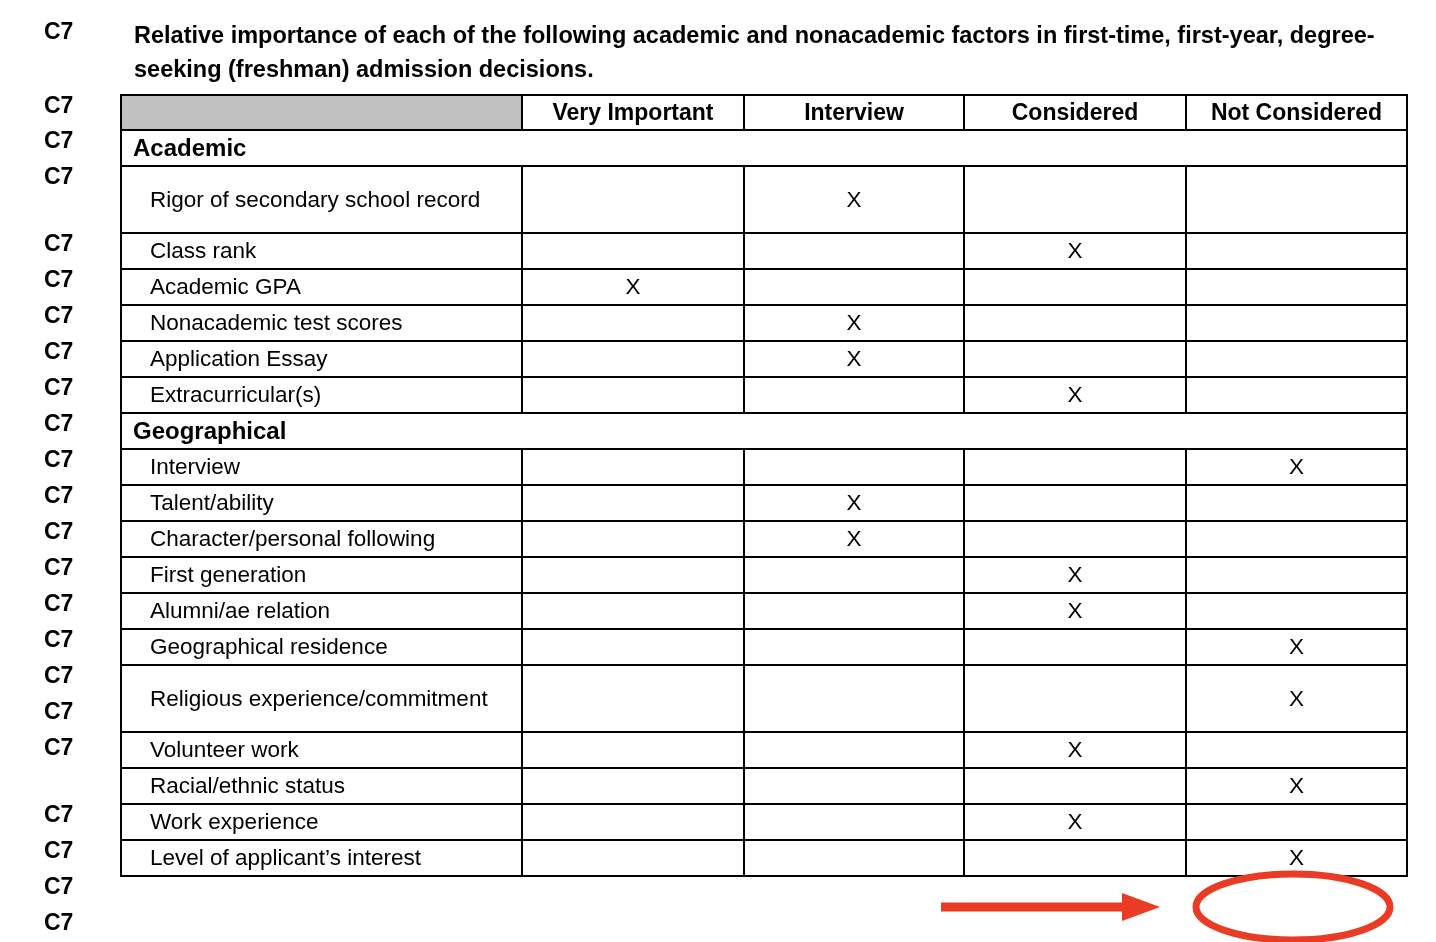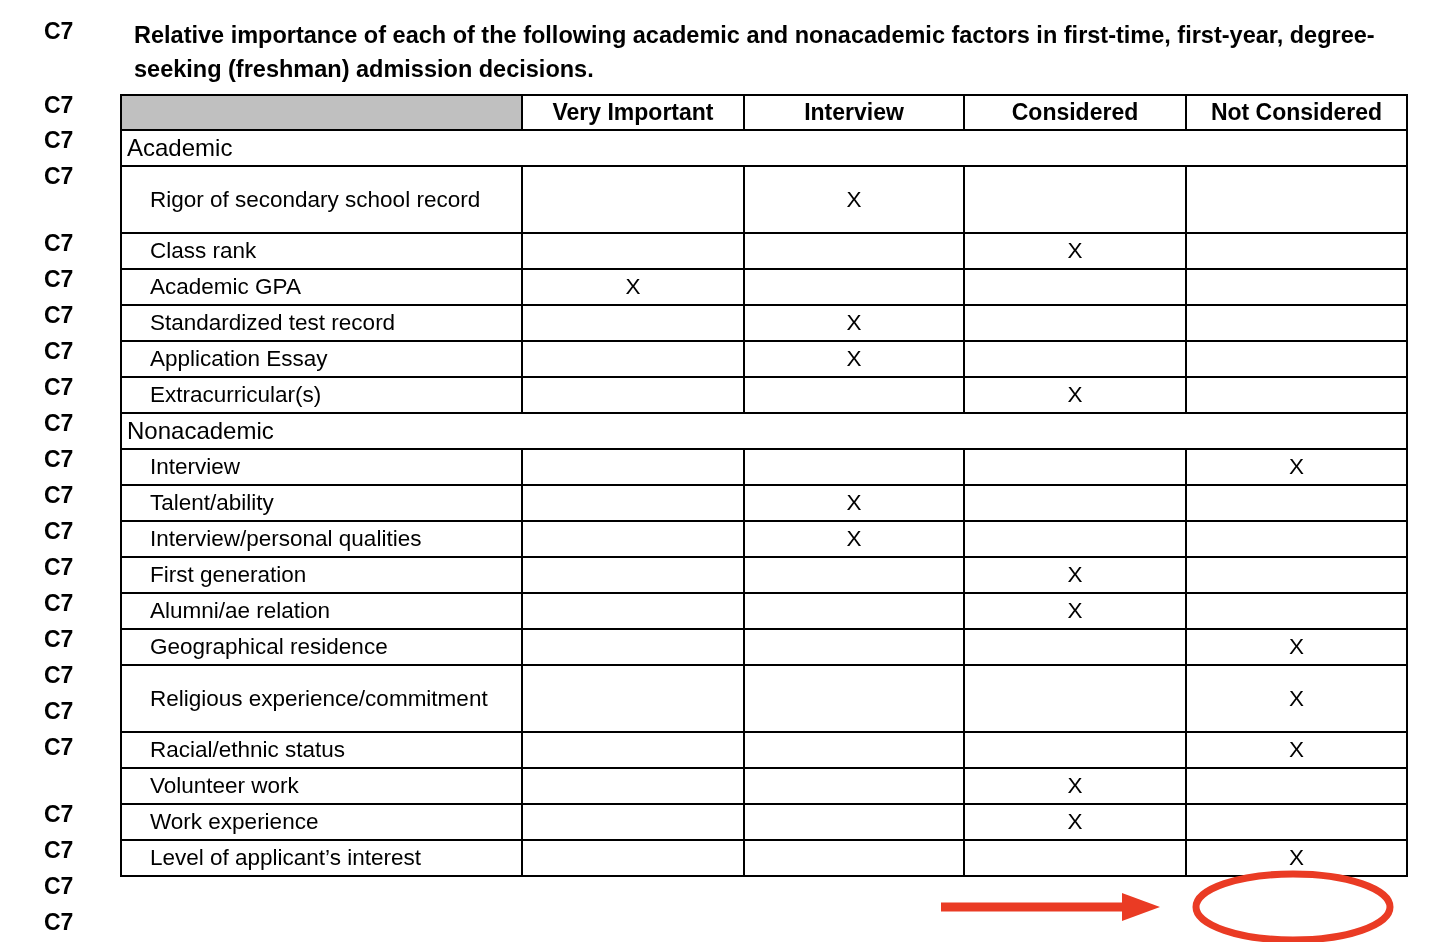--- a/index.html
+++ b/index.html
@@ -97,24 +97,24 @@
     font-weight: bold;
     font-size: 23px;
   }
   td.head-blank {
     background: #c0c0c0;
   }
 
   
   tr.section td {
     text-align: left;
-    font-weight: normal;
+    font-weight: bold;
     font-size: 24px;
     height: 34px;
-    padding-left: 5px;
+    padding-left: 11px;
   }
 
   
   tr.data td.label {
     text-align: left;
     padding-left: 28px;
     padding-right: 4px;
     font-size: 22.5px;
     line-height: 34px;
   }
@@ -205,59 +205,59 @@
             <td class="mark"></td>
           </tr>
           <tr class="data">
             <td class="label">Academic GPA</td>
             <td class="mark">X</td>
             <td class="mark"></td>
             <td class="mark"></td>
             <td class="mark"></td>
           </tr>
           <tr class="data">
-            <td class="label">Standardized test record</td>
+            <td class="label">Nonacademic test scores</td>
             <td class="mark"></td>
             <td class="mark">X</td>
             <td class="mark"></td>
             <td class="mark"></td>
           </tr>
           <tr class="data">
             <td class="label">Application Essay</td>
             <td class="mark"></td>
             <td class="mark">X</td>
             <td class="mark"></td>
             <td class="mark"></td>
           </tr>
           <tr class="data">
             <td class="label">Extracurricular(s)</td>
             <td class="mark"></td>
             <td class="mark"></td>
             <td class="mark">X</td>
             <td class="mark"></td>
           </tr>
           <tr class="section">
-            <td colspan="5">Nonacademic</td>
+            <td colspan="5">Geographical</td>
           </tr>
           <tr class="data">
             <td class="label">Interview</td>
             <td class="mark"></td>
             <td class="mark"></td>
             <td class="mark"></td>
             <td class="mark">X</td>
           </tr>
           <tr class="data">
             <td class="label">Talent/ability</td>
             <td class="mark"></td>
             <td class="mark">X</td>
             <td class="mark"></td>
             <td class="mark"></td>
           </tr>
           <tr class="data">
-            <td class="label">Interview/personal qualities</td>
+            <td class="label">Character/personal following</td>
             <td class="mark"></td>
             <td class="mark">X</td>
             <td class="mark"></td>
             <td class="mark"></td>
           </tr>
           <tr class="data">
             <td class="label">First generation</td>
             <td class="mark"></td>
             <td class="mark"></td>
             <td class="mark">X</td>
@@ -278,32 +278,32 @@
             <td class="mark">X</td>
           </tr>
           <tr class="data two-line">
             <td class="label">Religious experience/commitment</td>
             <td class="mark"></td>
             <td class="mark"></td>
             <td class="mark"></td>
             <td class="mark">X</td>
           </tr>
           <tr class="data">
+            <td class="label">Volunteer work</td>
+            <td class="mark"></td>
+            <td class="mark"></td>
+            <td class="mark">X</td>
+            <td class="mark"></td>
+          </tr>
+          <tr class="data">
             <td class="label">Racial/ethnic status</td>
             <td class="mark"></td>
             <td class="mark"></td>
             <td class="mark"></td>
             <td class="mark">X</td>
-          </tr>
-          <tr class="data">
-            <td class="label">Volunteer work</td>
-            <td class="mark"></td>
-            <td class="mark"></td>
-            <td class="mark">X</td>
-            <td class="mark"></td>
           </tr>
           <tr class="data">
             <td class="label">Work experience</td>
             <td class="mark"></td>
             <td class="mark"></td>
             <td class="mark">X</td>
             <td class="mark"></td>
           </tr>
           <tr class="data">
             <td class="label">Level of applicant’s interest</td>

